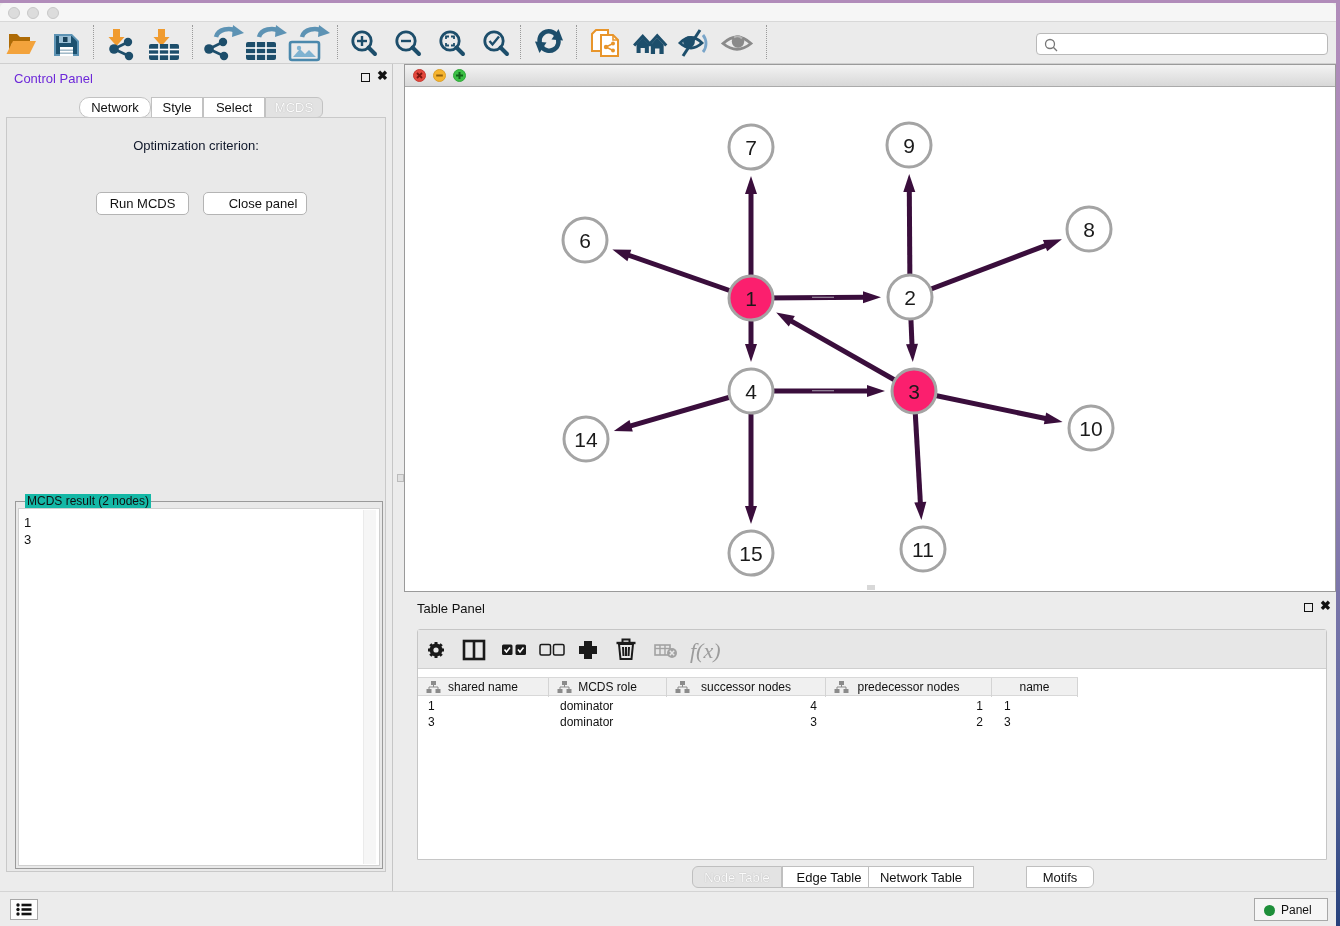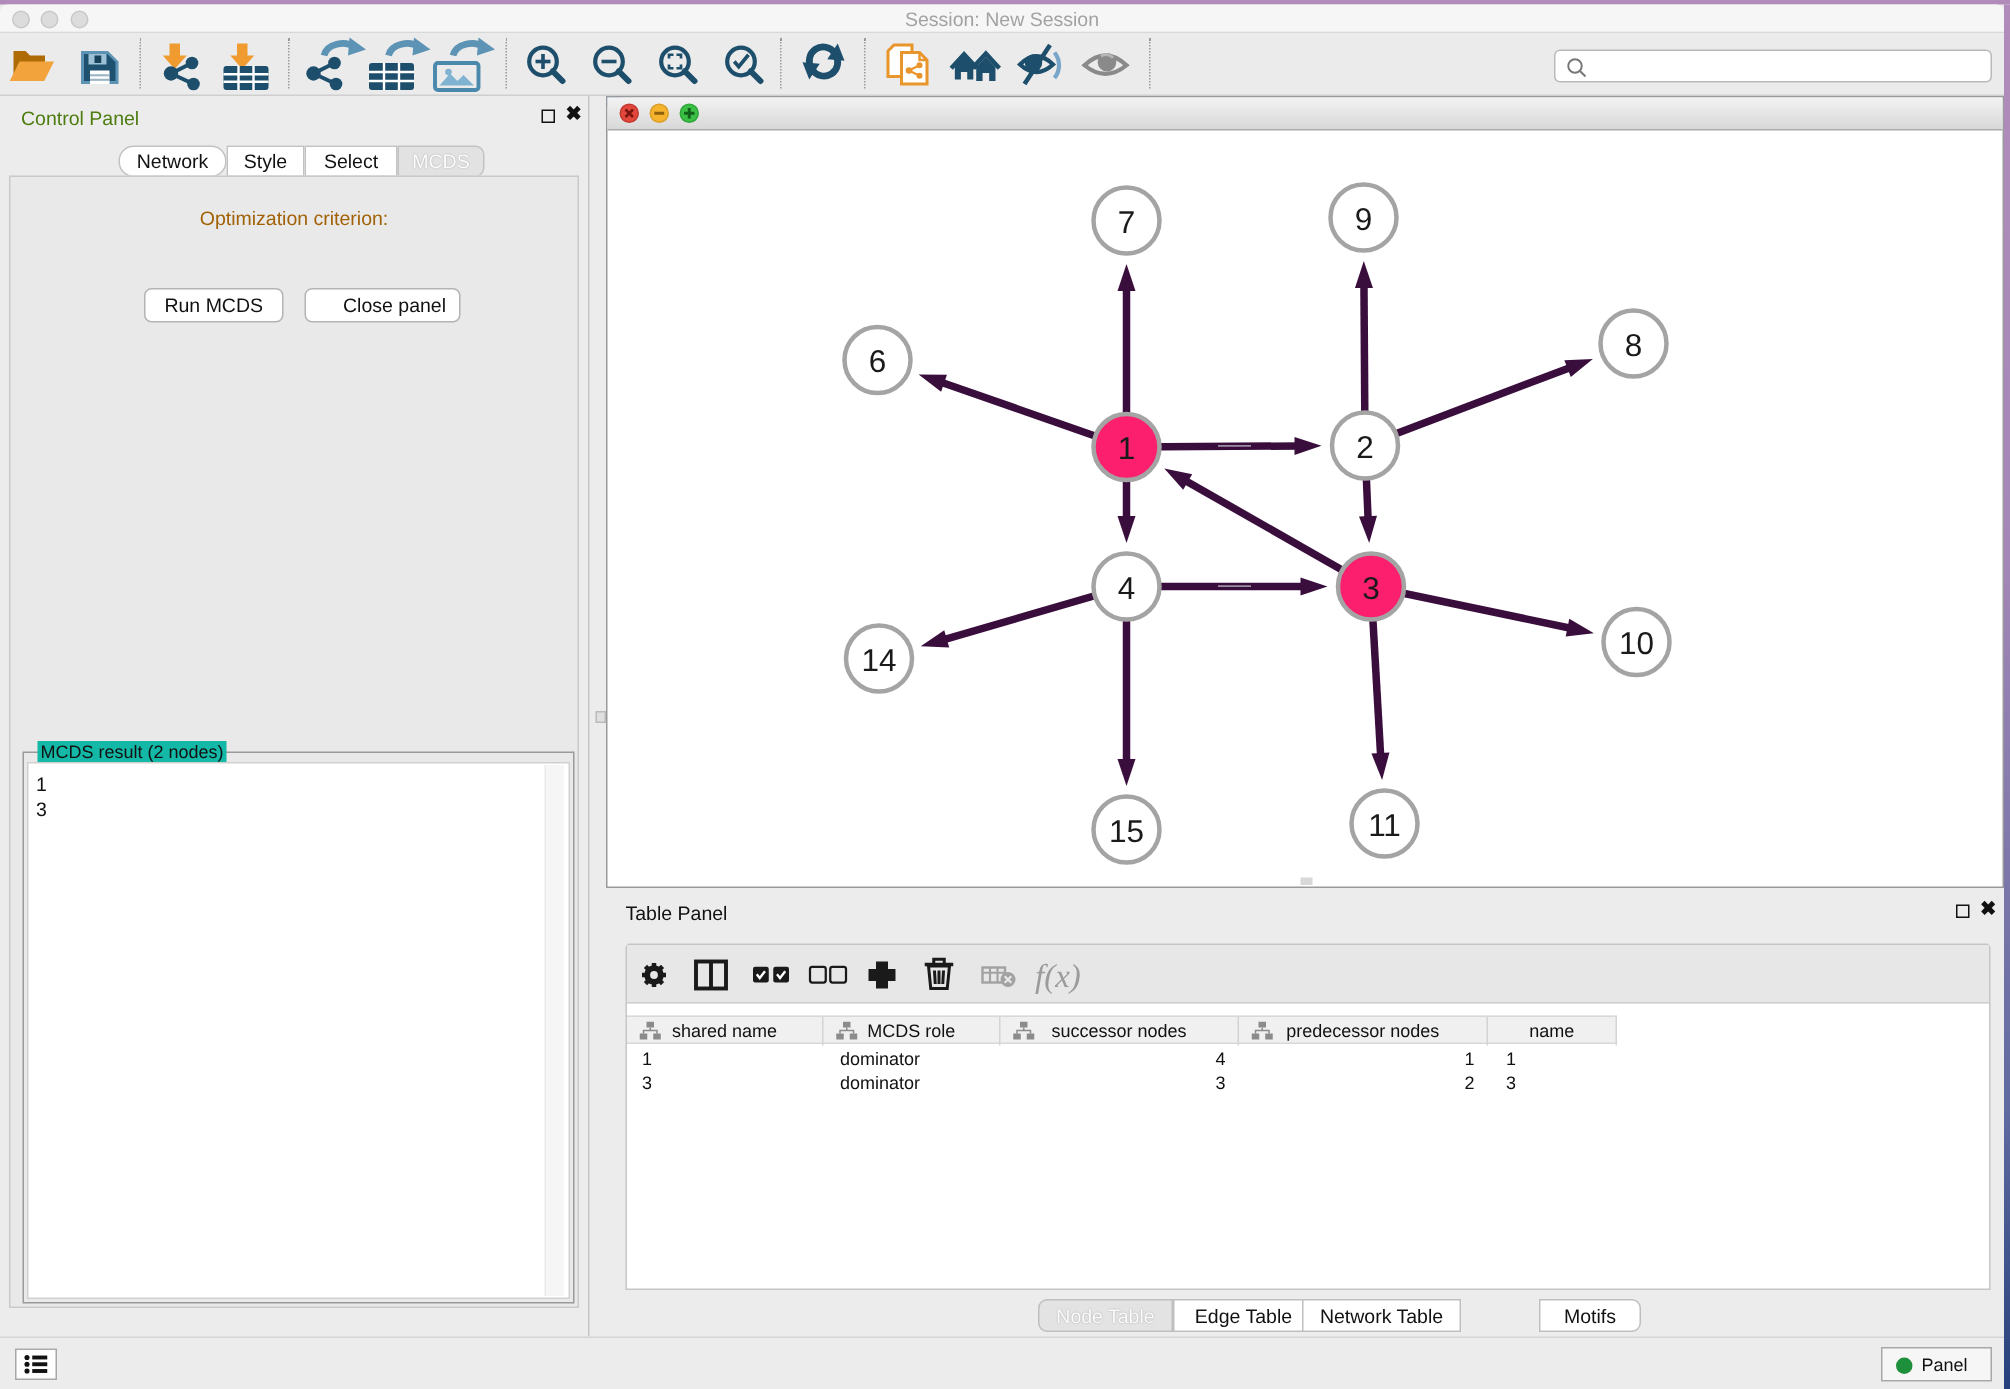--- a/index.html
+++ b/index.html
@@ -24,28 +24,28 @@
 
 #toolbar { left:0; top:22px; width:1336px; height:42px; background:#ebebeb;
   border-bottom:1px solid #cfcfcf; }
 .tsep { position:absolute; top:3px; height:34px; width:0;
   border-left:1px dotted #9a9a9a; }
 #searchbox { position:absolute; left:1036px; top:11px; width:292px; height:22px;
   background:#fff; border:1px solid #b9b9b9; border-radius:4px; }
 
 
 #cp-header { left:0; top:64px; width:392px; height:28px; }
-#cp-title { position:absolute; left:14px; top:7px; font-size:13px; color:#4d7c0f; }
+#cp-title { position:absolute; left:14px; top:7px; font-size:13px; color:#6d28d9; }
 #cp-max { position:absolute; left:361px; top:9px; width:9px; height:9px; border:1.5px solid #111; }
 #cp-close { position:absolute; left:377px; top:4px; font-size:13px; font-weight:bold; color:#111; }
 .cptab { position:absolute; top:97px; height:21px; background:#fff; border:1px solid #c2c2c2;
   font-size:13px; color:#111; text-align:center; line-height:20px; }
 #cp-content { left:6px; top:117px; width:380px; height:755px; background:#e9e9e9;
   border:1px solid #c9c9c9; }
-#opt-label { position:absolute; left:0; top:20px; width:100%; text-align:center; font-size:13px; color:#a16207; }
+#opt-label { position:absolute; left:0; top:20px; width:100%; text-align:center; font-size:13px; color:#0f172a; }
 #dropdown { position:absolute; left:38px; top:41px; width:312px; height:23px; background:#fff;
   border:1px solid #b4b4b4; border-radius:5px; font-size:13px; color:#111; line-height:21px;
   padding-left:10px; }
 .btn { position:absolute; top:74px; height:23px; background:#fff; border:1px solid #b4b4b4;
   border-radius:5px; font-size:13px; color:#111; text-align:center; line-height:21px; }
 #fieldset { position:absolute; left:8px; top:383px; width:368px; height:368px;
   border:1px solid #9a9a9a; }
 #fs-legend { position:absolute; left:9px; top:-8px; background:#14b8a6; padding:0 2px;
   font-size:12px; color:#111; }
 #fs-white { position:absolute; left:2px; top:6px; width:362px; height:358px; background:#fff;
@@ -103,21 +103,20 @@
 </head>
 <body>
 <div class="abs" id="wp-top"></div>
 <div class="abs" id="wp-right"></div>
 <div class="abs" id="wp-bl"></div>
 
 <div class="abs" id="titlebar">
   <div class="tl" style="left:8px;"></div>
   <div class="tl" style="left:27px;"></div>
   <div class="tl" style="left:47px;"></div>
-  <div id="title-text">Session: New Session</div>
 </div>
 
 <div class="abs" id="toolbar">
   <svg id="tb-icons" width="800" height="42" viewBox="0 0 800 42" style="position:absolute;left:0;top:0;">
 
     <g>
       <path d="M9,31 V12 h8 l3,3 h10 v6 H12 z" fill="#ae6b06"></path>
       <path d="M13,19 h23 l-6.5,13 H6.5 z" fill="#f3a33c"></path>
     </g>
 

